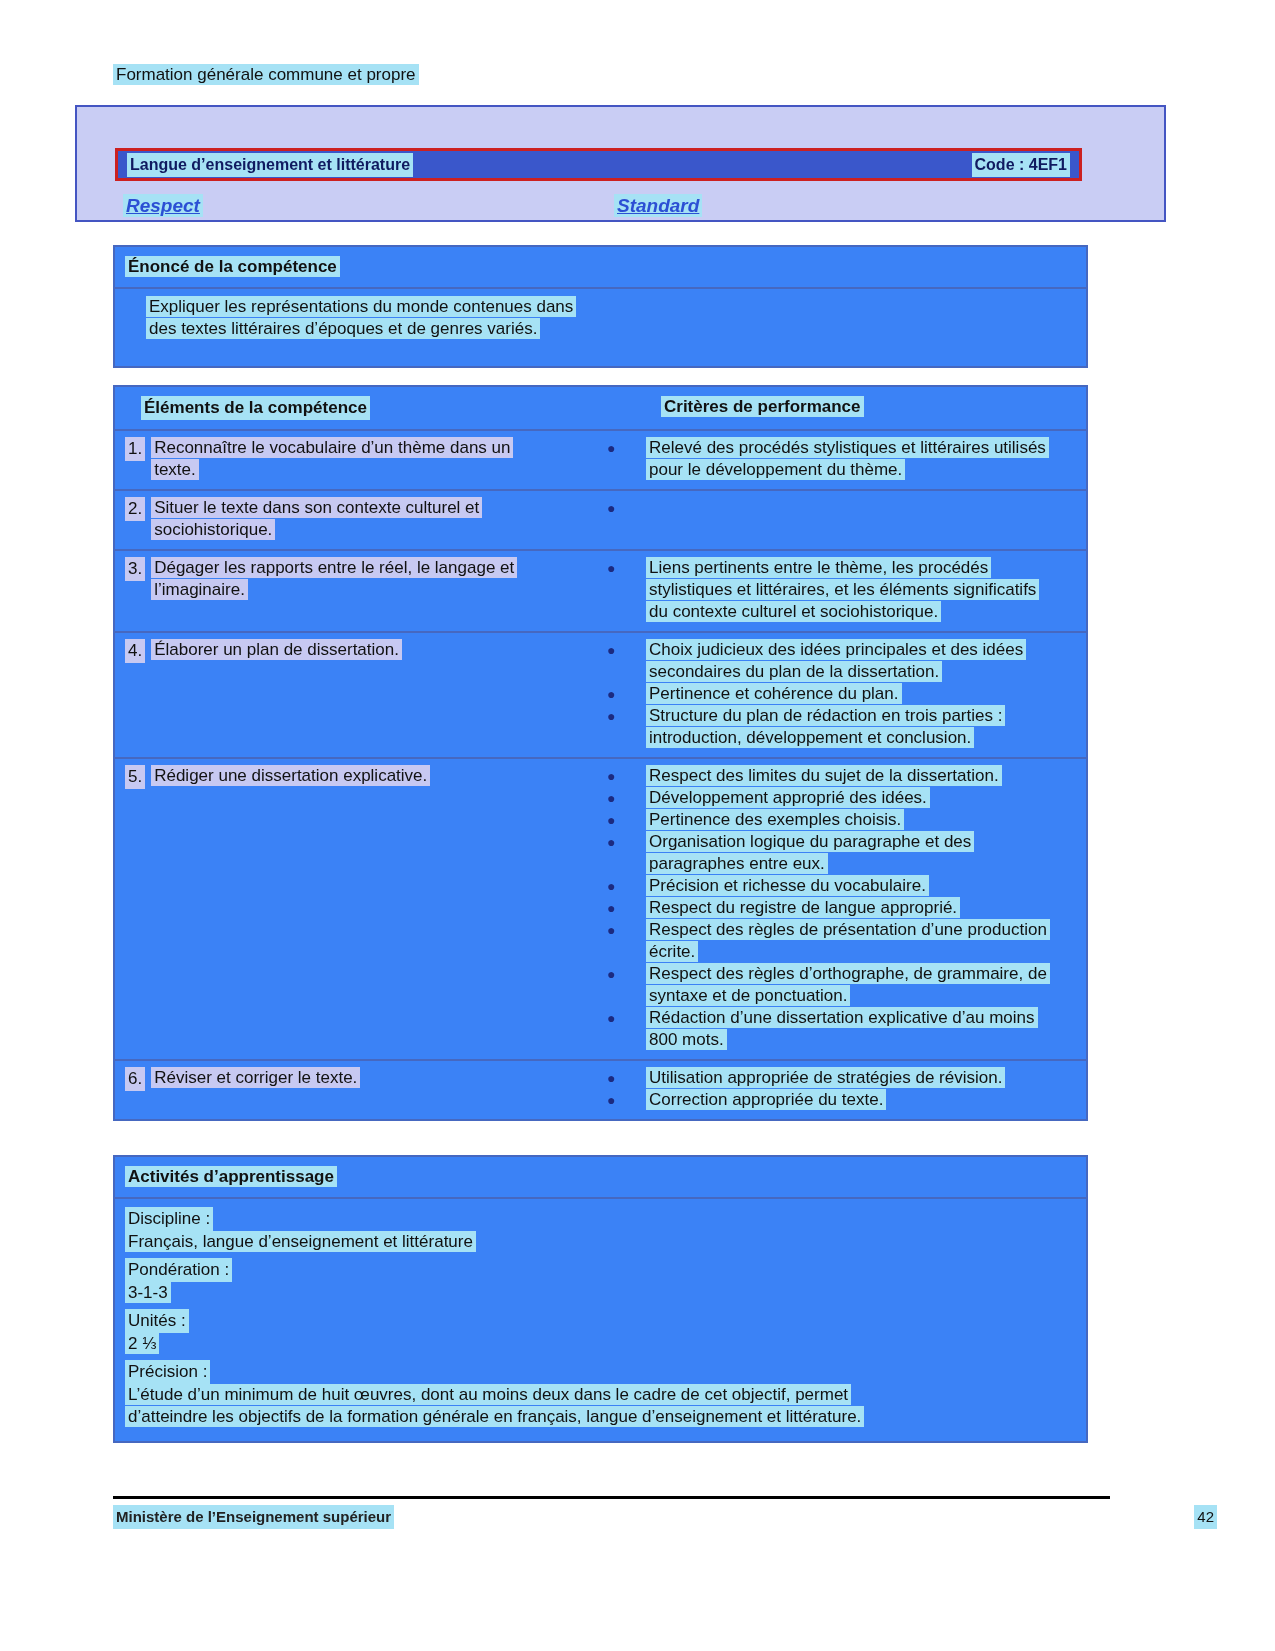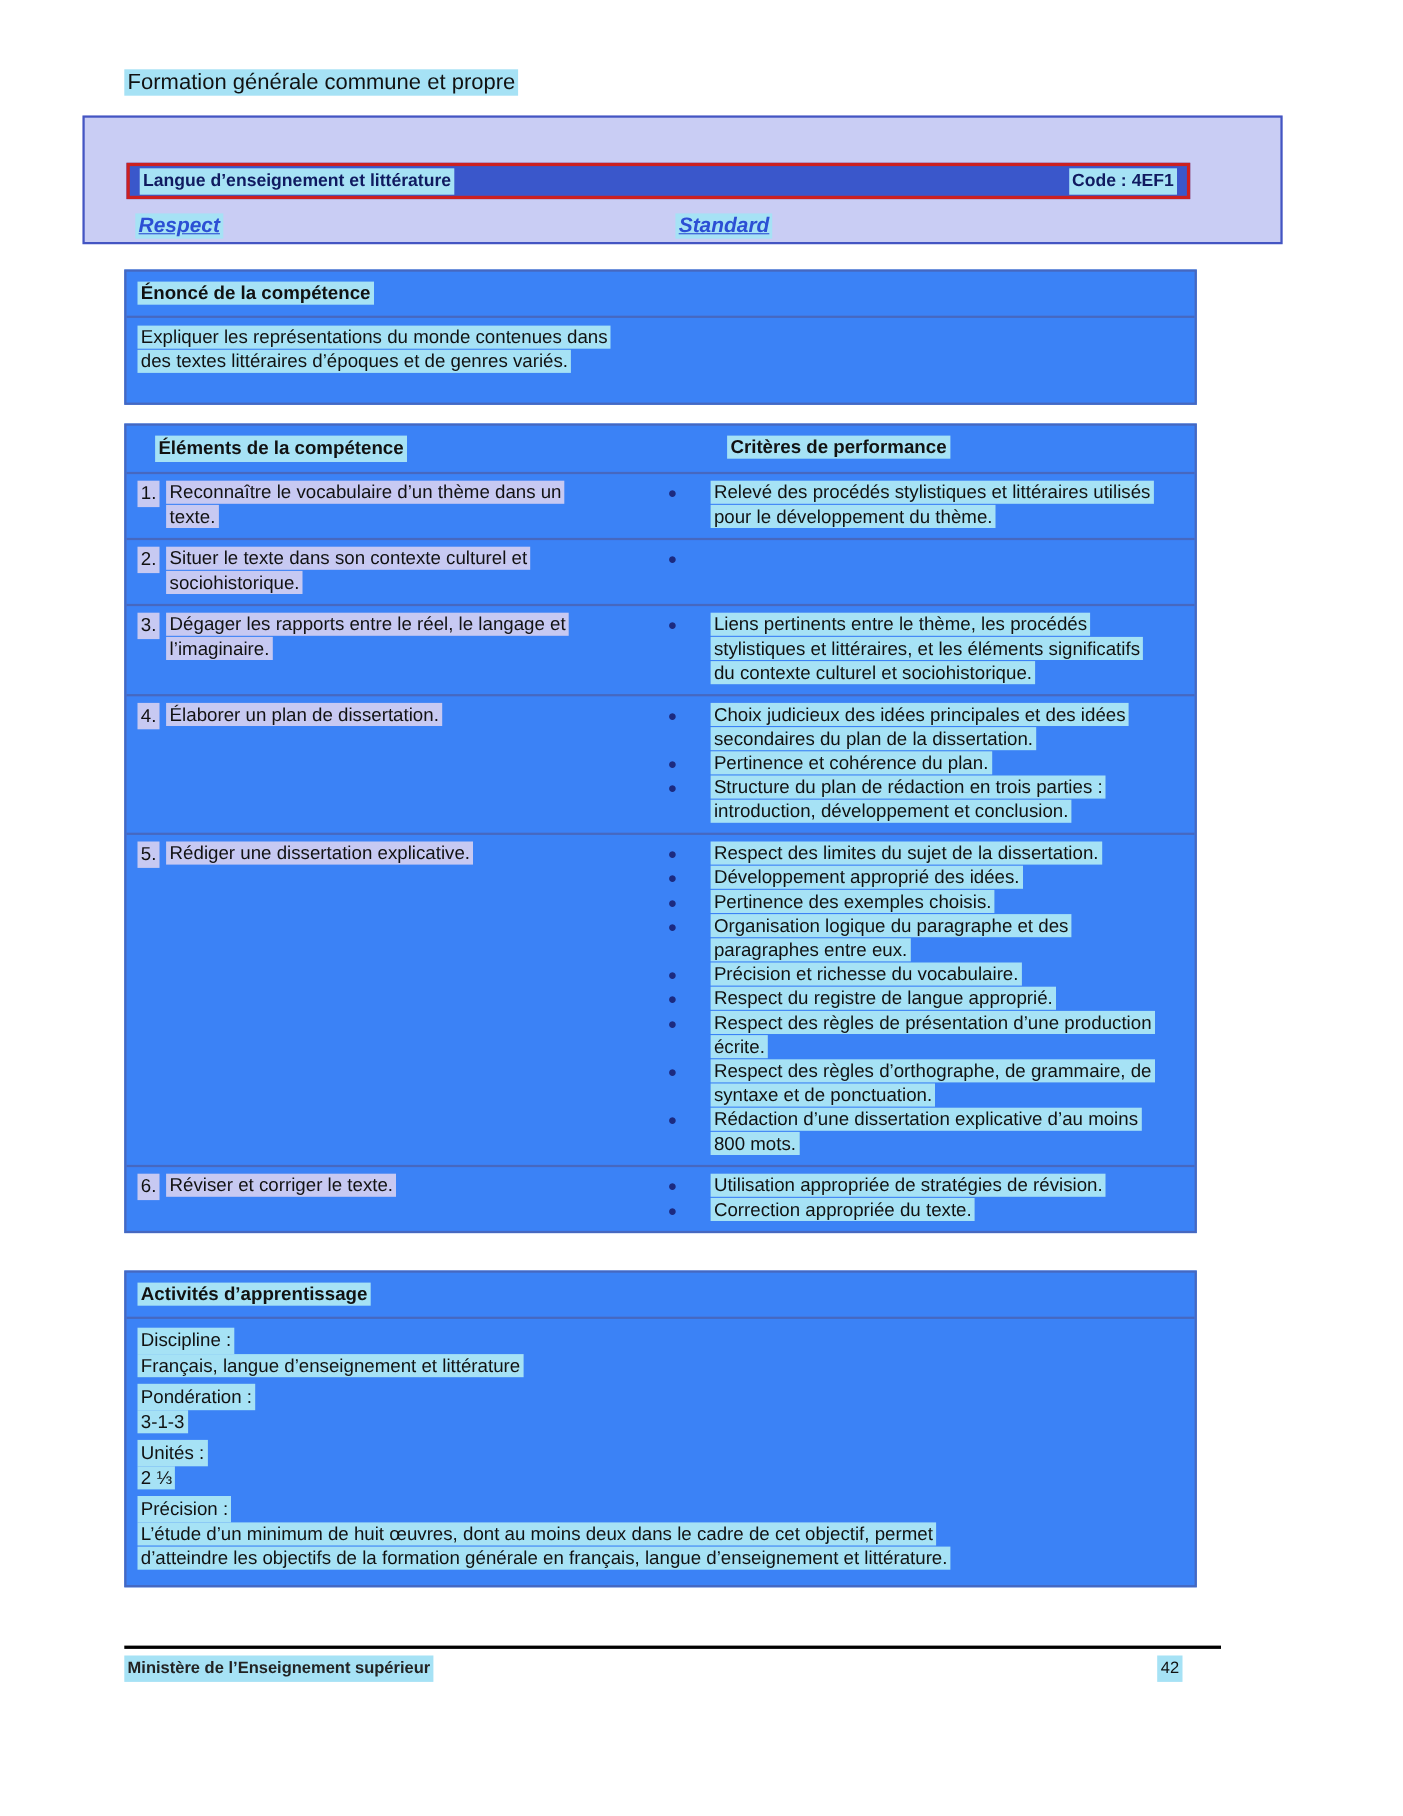--- a/index.html
+++ b/index.html
@@ -6,21 +6,21 @@
   html, body { background: #ffffff; }
   body {
     width: 1275px; height: 1651px; position: relative; overflow: hidden;
     font-family: "Liberation Sans", sans-serif;
     color: #111111; font-size: 17px; line-height: 22px;
   }
   .hl  { background: #a6e2f5; padding: 1px 3px; -webkit-box-decoration-break: clone; box-decoration-break: clone; }
   .hlp { background: #c7c9f2; padding: 1px 3px; -webkit-box-decoration-break: clone; box-decoration-break: clone; }
   .b   { font-weight: bold; }
 
-  .doc-header { position: absolute; top: 64px; left: 113px; font-size: 20px; }
+  .doc-header { position: absolute; top: 64px; left: 113px; font-size: 17px; }
 
   
   .banner {
     position: absolute; top: 105px; left: 75px; width: 1091px; height: 117px;
     background: #c9cdf4; border: 2px solid #4455c2;
   }
   .title-bar {
     position: absolute; top: 41px; left: 38px; width: 967px; height: 33px;
     background: #3a57cb; border: 3px solid #cc2020;
     display: flex; align-items: center; justify-content: space-between;
@@ -34,21 +34,21 @@
   .obj-pos { position: absolute; left: 8px; top: 0; }
   .std-pos { position: absolute; left: 499px; top: 0; }
 
   
   .box { position: absolute; left: 113px; width: 975px; border: 2px solid #4668c0; background: #3b82f6; }
   .box-header { padding: 9px 10px; border-bottom: 2px solid #4668c0; }
   .box-header .hl { font-weight: bold; }
 
   .enonce { top: 245px; min-height: 123px; }
   .enonce .box-body { padding: 7px 10px 10px 10px; }
-  .enonce .measure { width: 430px; }
+  .enonce .measure { width: 430px; margin-left: 21px; }
 
   
   .comp { top: 385px; }
   .thead { display: flex; padding: 9px 16px; gap: 40px; }
   .trow  { display: flex; border-top: 2px solid #4668c0; padding: 6px 0 8px 0; }
   .cell-left  { width: 478px; flex: none; padding-left: 10px; display: flex; align-items: flex-start; }
   .cell-right { flex: 1; padding-left: 12px; }
   .num   { flex: none; display: inline-block; margin-right: 6px; }
   .etext { width: 402px; }
   .crit  { display: flex; align-items: flex-start; }
@@ -60,21 +60,21 @@
   .activites .box-body { padding: 6px 0 10px 0; }
   .arow { display: flex; padding: 2px 10px 3px 10px; flex-direction: column; }
   .alabel { width: 125px; flex: none; }
   .alabel span { display: inline-block; }
   .aval { flex: 1; }
   .aval .measure { max-width: 795px; }
 
   
   .footer-rule { position: absolute; top: 1496px; left: 113px; width: 997px; height: 3px; background: #000000; }
   .footer-row  {
-    position: absolute; top: 1505px; left: 113px; width: 962px;
+    position: absolute; top: 1505px; left: 113px; width: 1104px;
     display: flex; justify-content: space-between; font-size: 15px;
   }
   .footer-row .ministry { font-weight: bold; color: #222222; }
 </style>
 </head>
 <body>
 
 <div class="page">
 
   <div class="doc-header">

